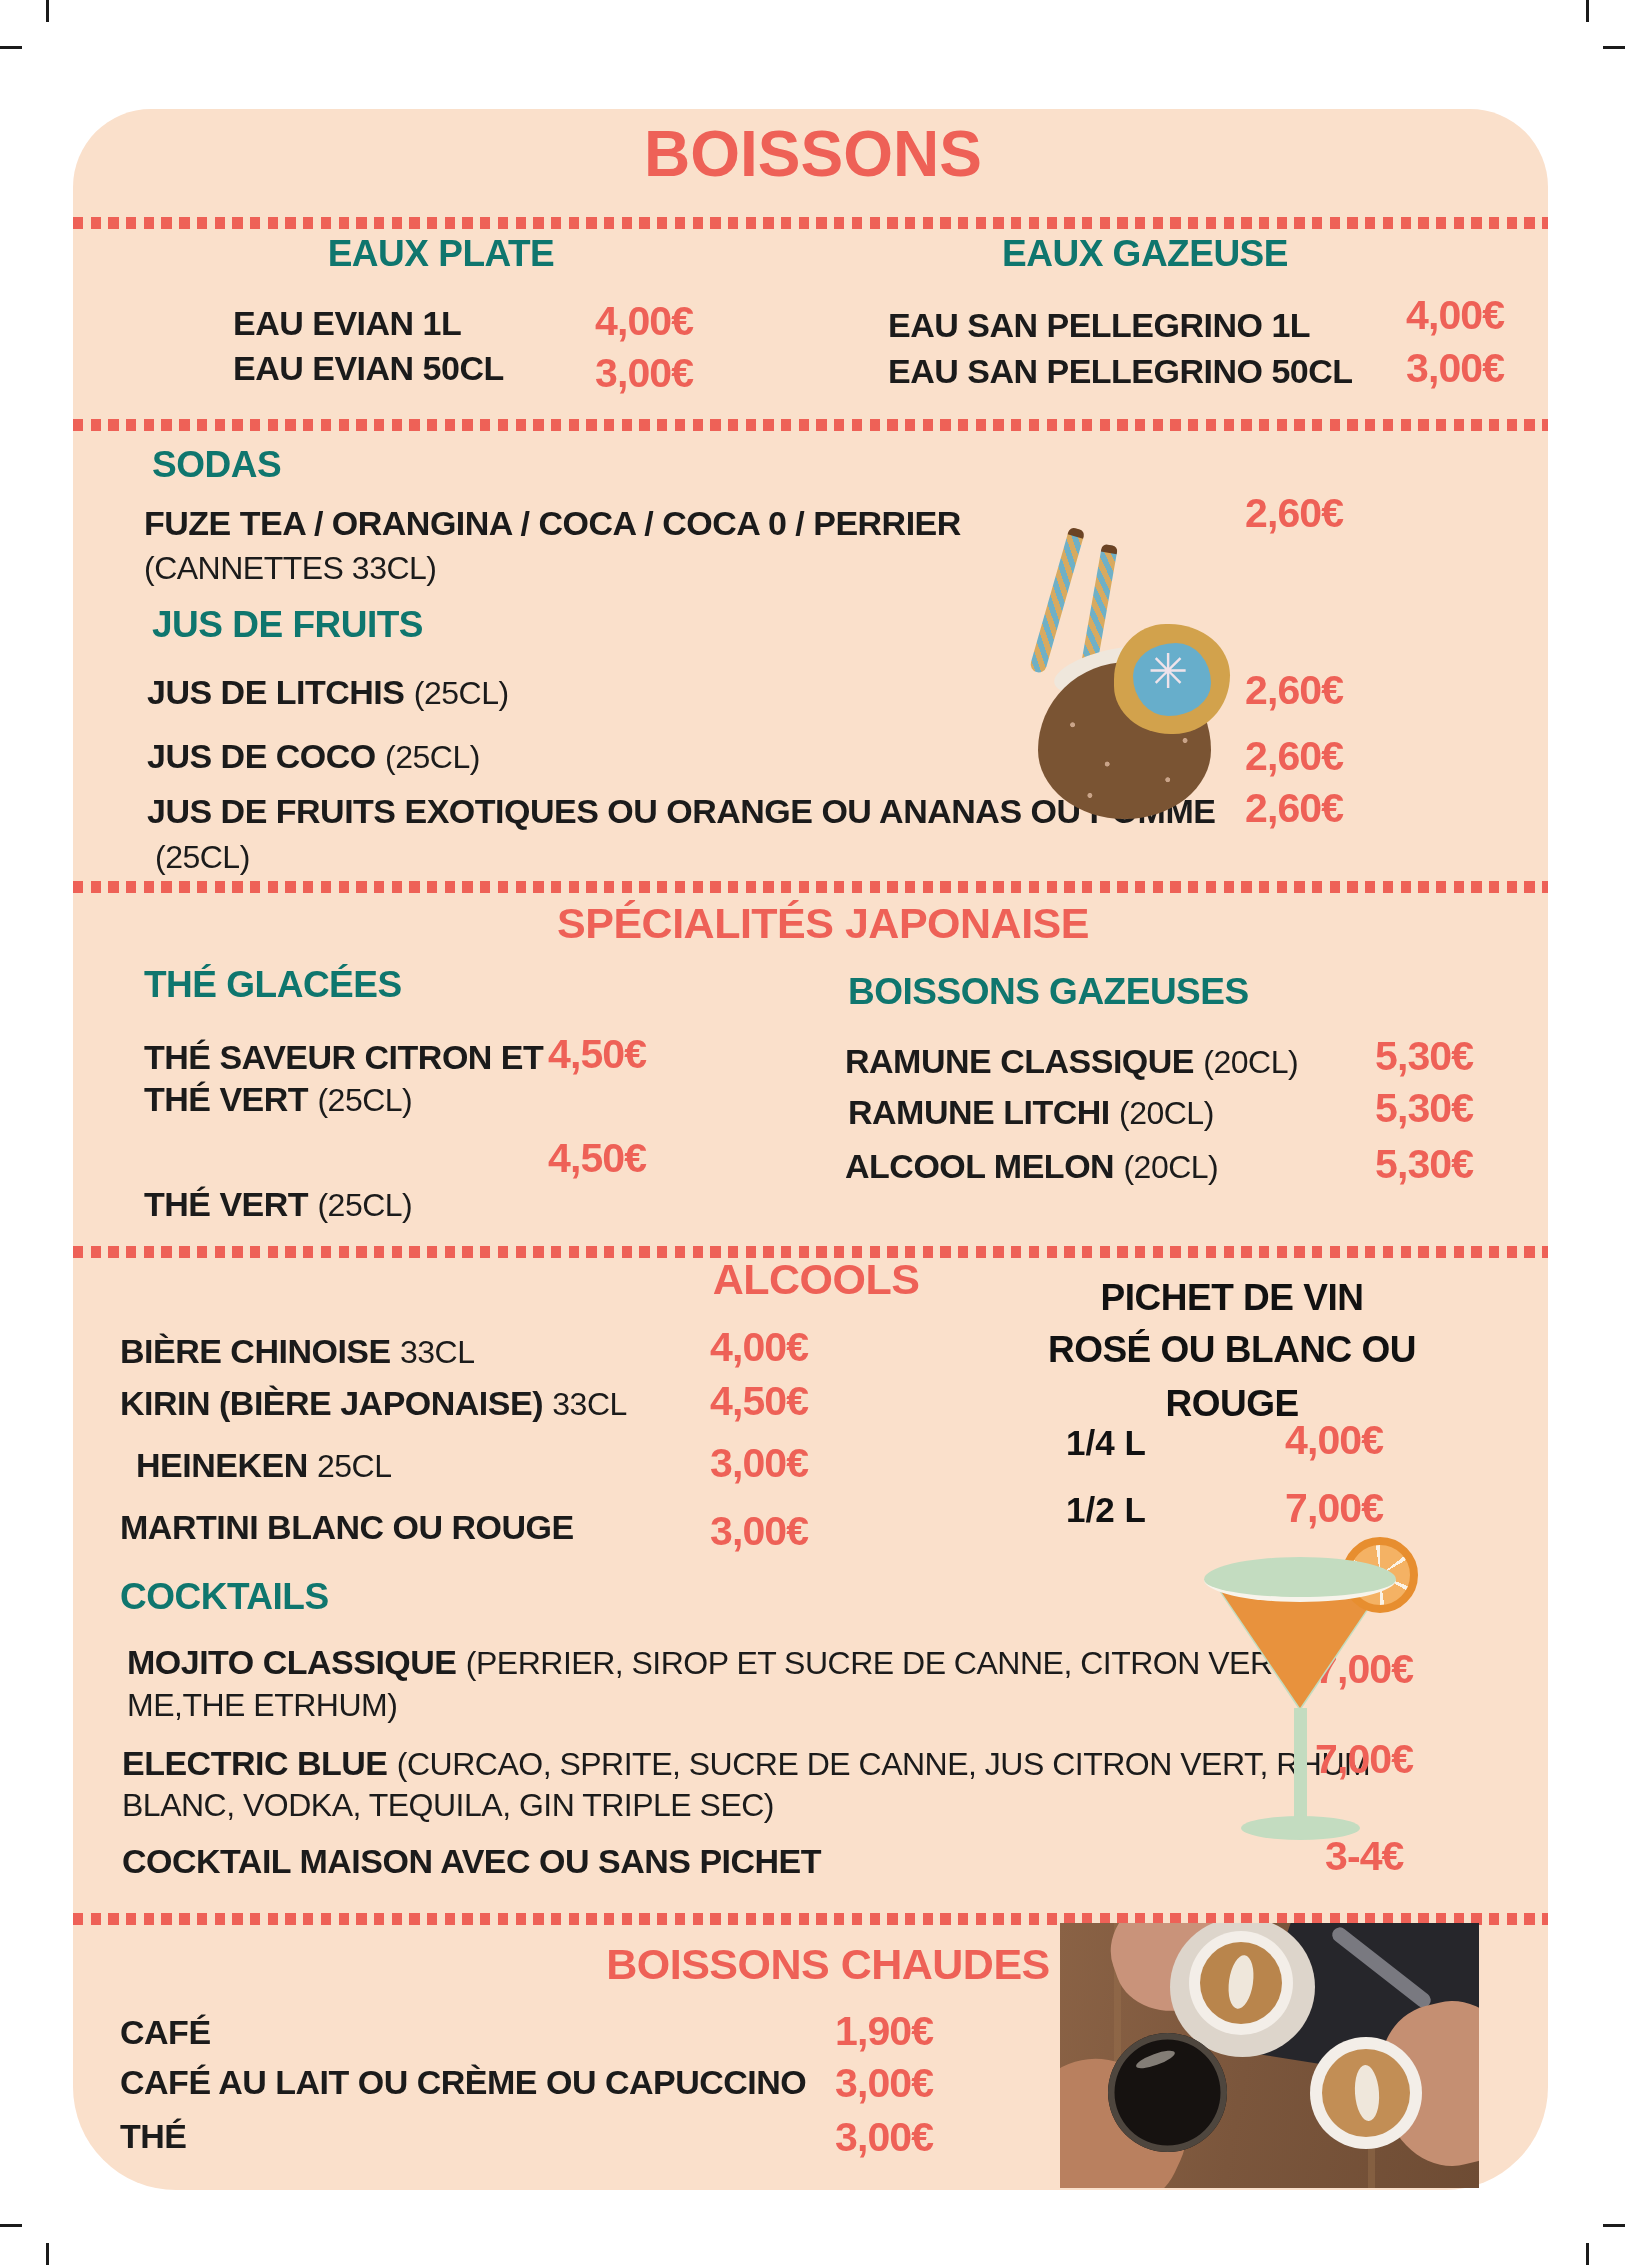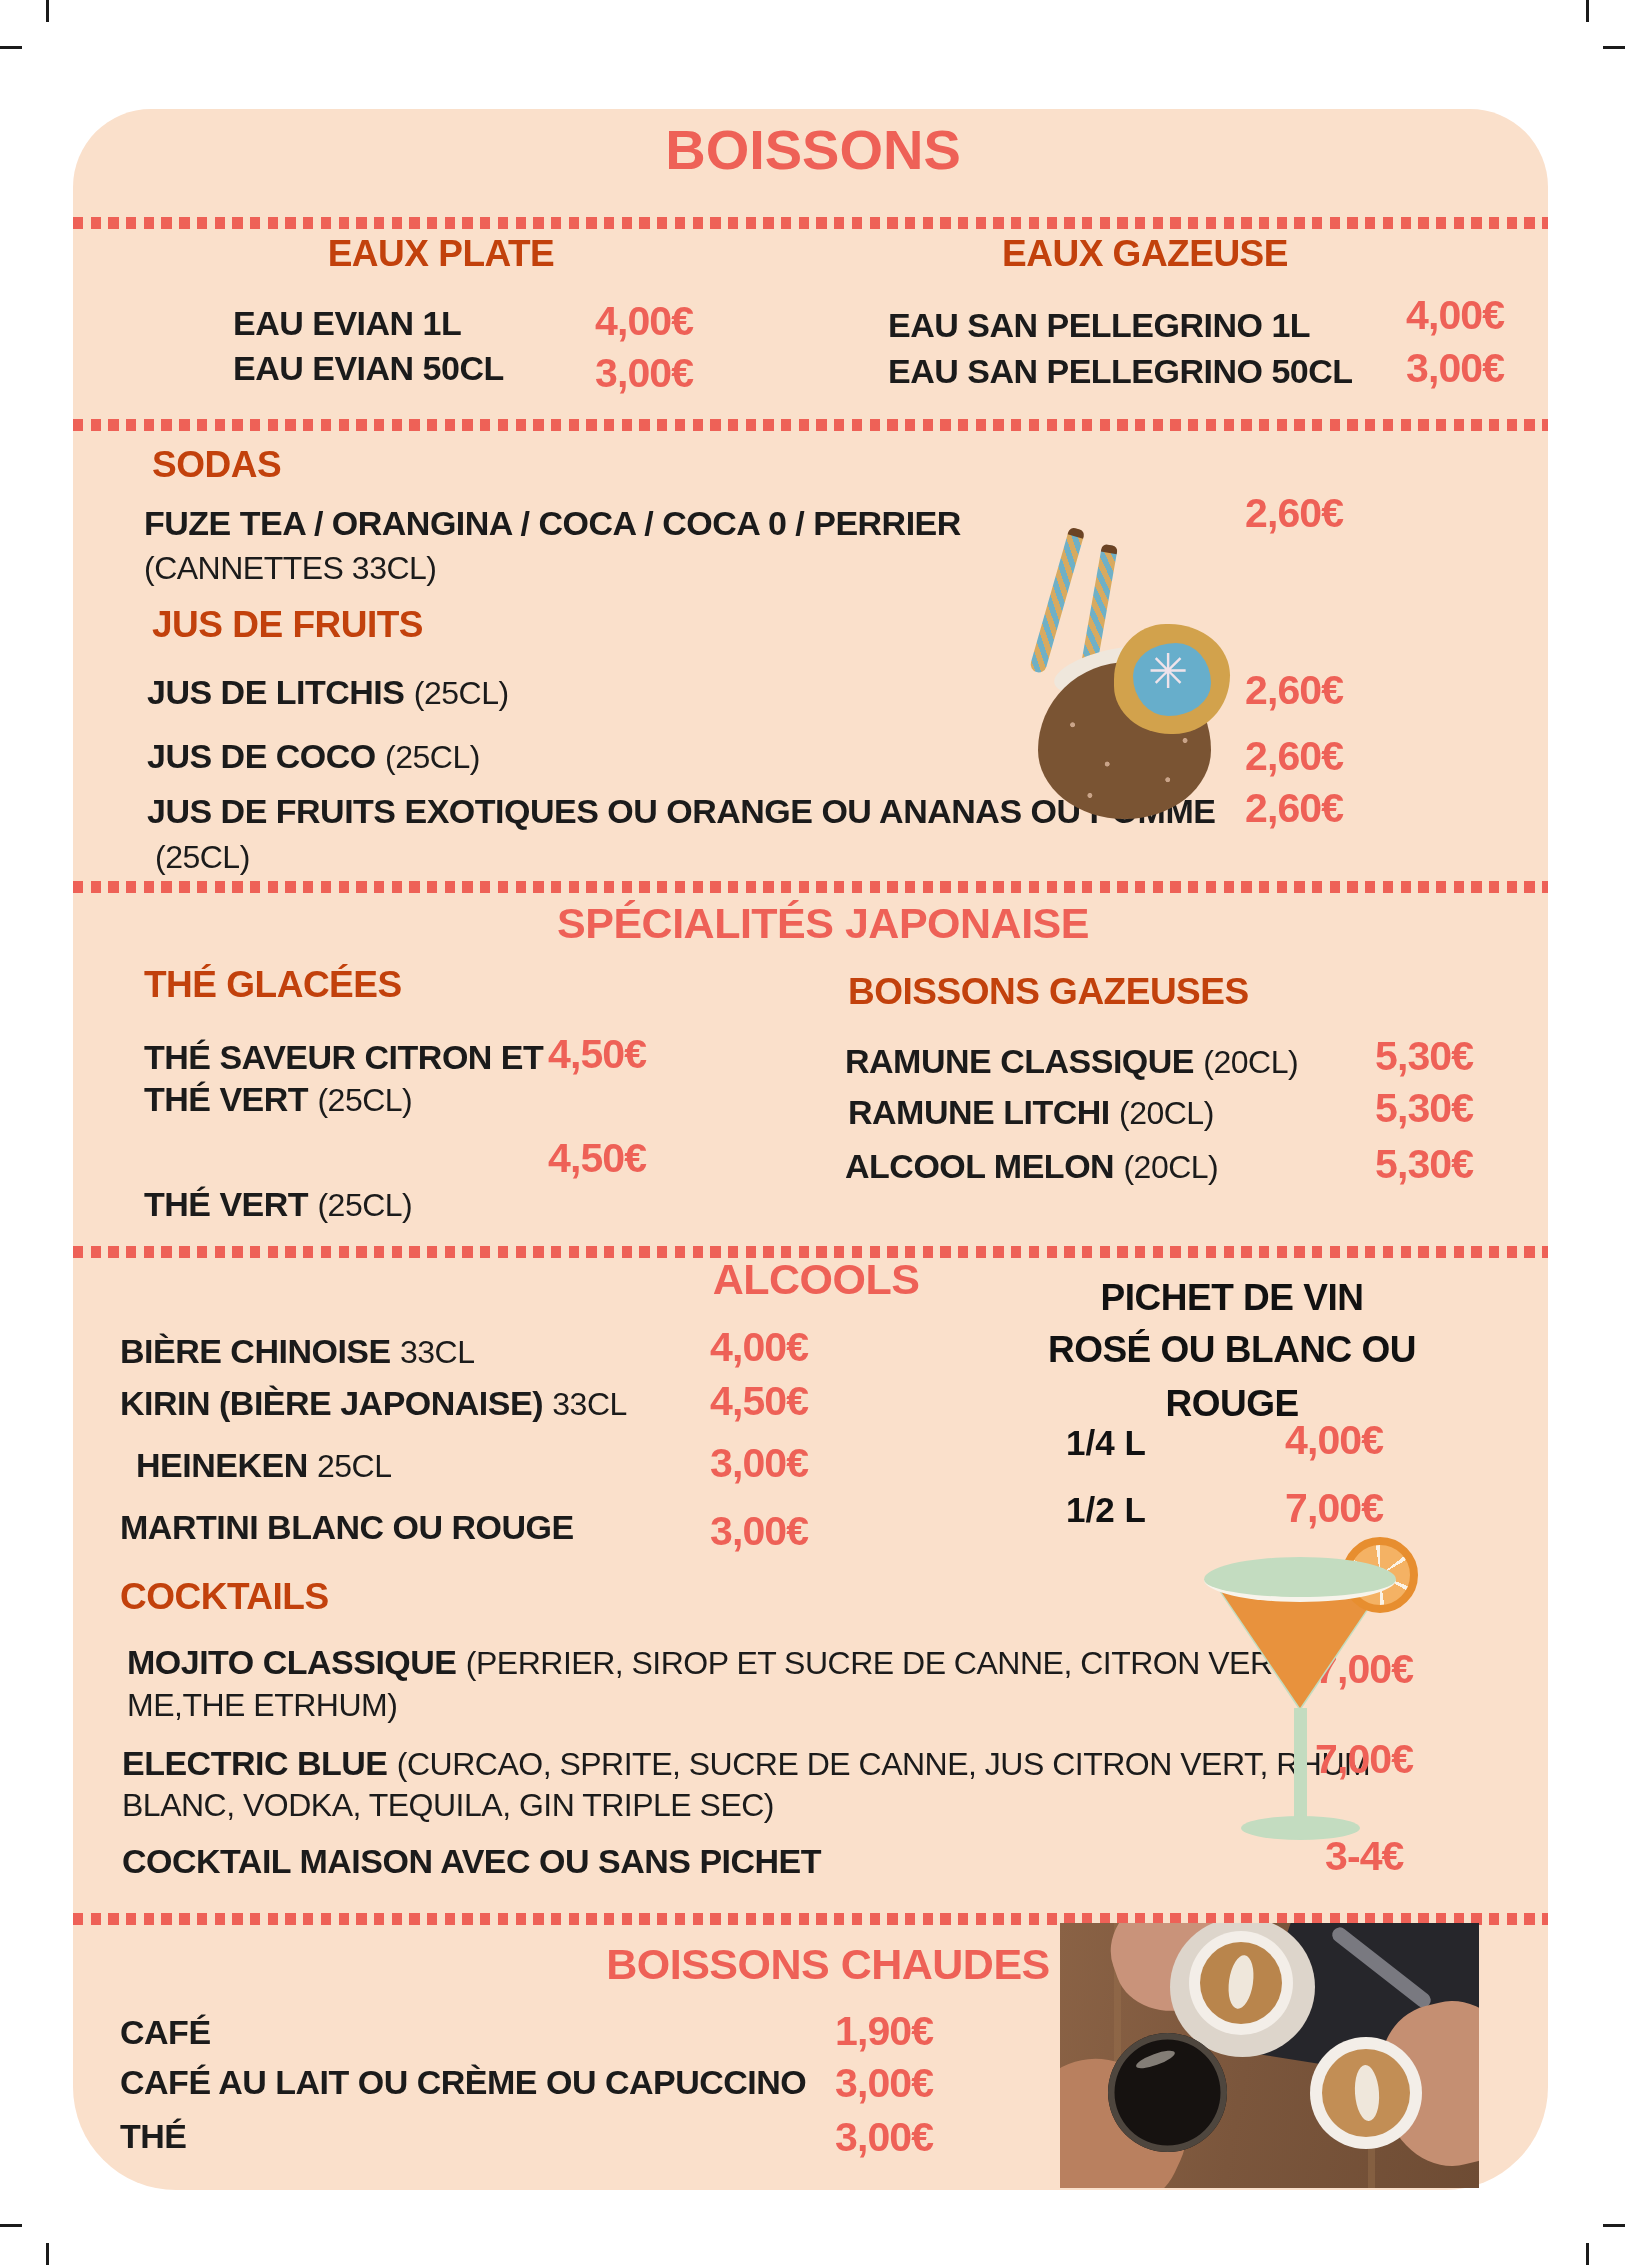--- a/index.html
+++ b/index.html
@@ -2,22 +2,22 @@
 <html style="font-size:15px"><head>
 <meta charset="utf-8">
 <style>
   html,body{margin:0;padding:0;background:#ffffff}
   .page{position:relative;width:1626px;height:2265px;background:#ffffff;
         font-family:"Liberation Sans",sans-serif;overflow:hidden}
   .card{position:absolute;left:73px;top:109px;width:1475px;height:2081px;
         background:#FAE0CB;border-radius:78px 78px 103px 103px}
   .abs{position:absolute;white-space:nowrap;line-height:1.05}
   .ctr{transform:translateX(-50%)}
-  .title{font-size:56px;font-weight:800;color:#EE6157;letter-spacing:0px}
-  .shead{font-size:37px;font-weight:800;color:#c2410c;letter-spacing:-0.5px}
+  .title{font-size:64px;font-weight:800;color:#EE6157;letter-spacing:0px}
+  .shead{font-size:37px;font-weight:800;color:#0f766e;letter-spacing:-0.5px}
   .bighead{font-size:43px;font-weight:800;color:#EE6157;letter-spacing:-0.5px}
   .item{font-size:34px;font-weight:700;color:#1B1B1B;letter-spacing:-0.5px}
   .item .detail{font-weight:400;margin-left:9.3px}
   .reg{font-size:32px;font-weight:400;color:#1B1B1B;letter-spacing:-0.5px}
   .price{font-size:41px;font-weight:700;color:#EE6157;letter-spacing:-0.9px}
   .pichet-line{font-size:37px;font-weight:800;color:#121212;letter-spacing:-0.5px}
   .frac{font-size:35px;font-weight:800;color:#121212}
   .dots{position:absolute;left:73px;width:1475px;height:12px;
         background:repeating-linear-gradient(90deg,#EE6157 0 10.3px,rgba(0,0,0,0) 10.3px 17.7px)}
   .mark{position:absolute;background:#1b1b1b}

